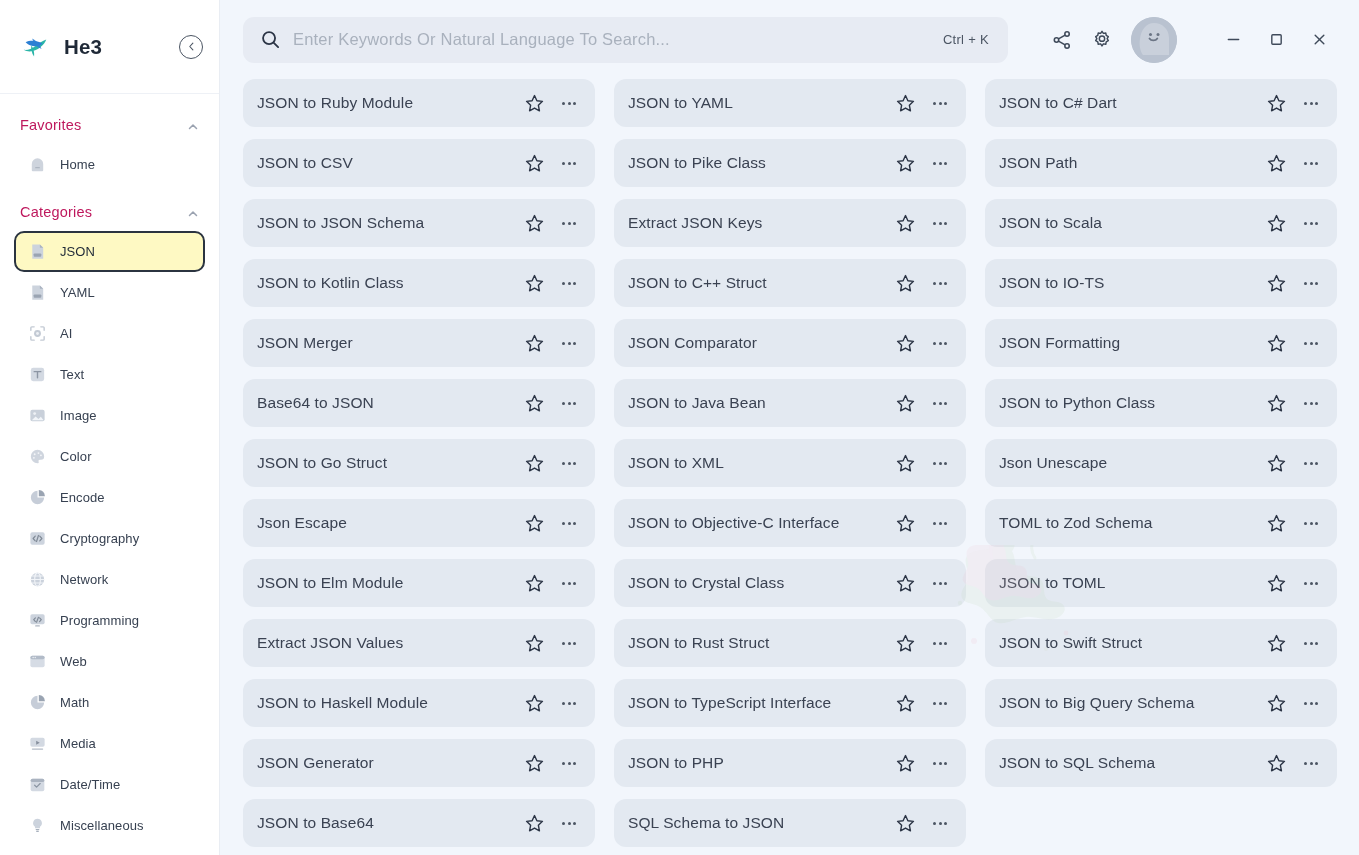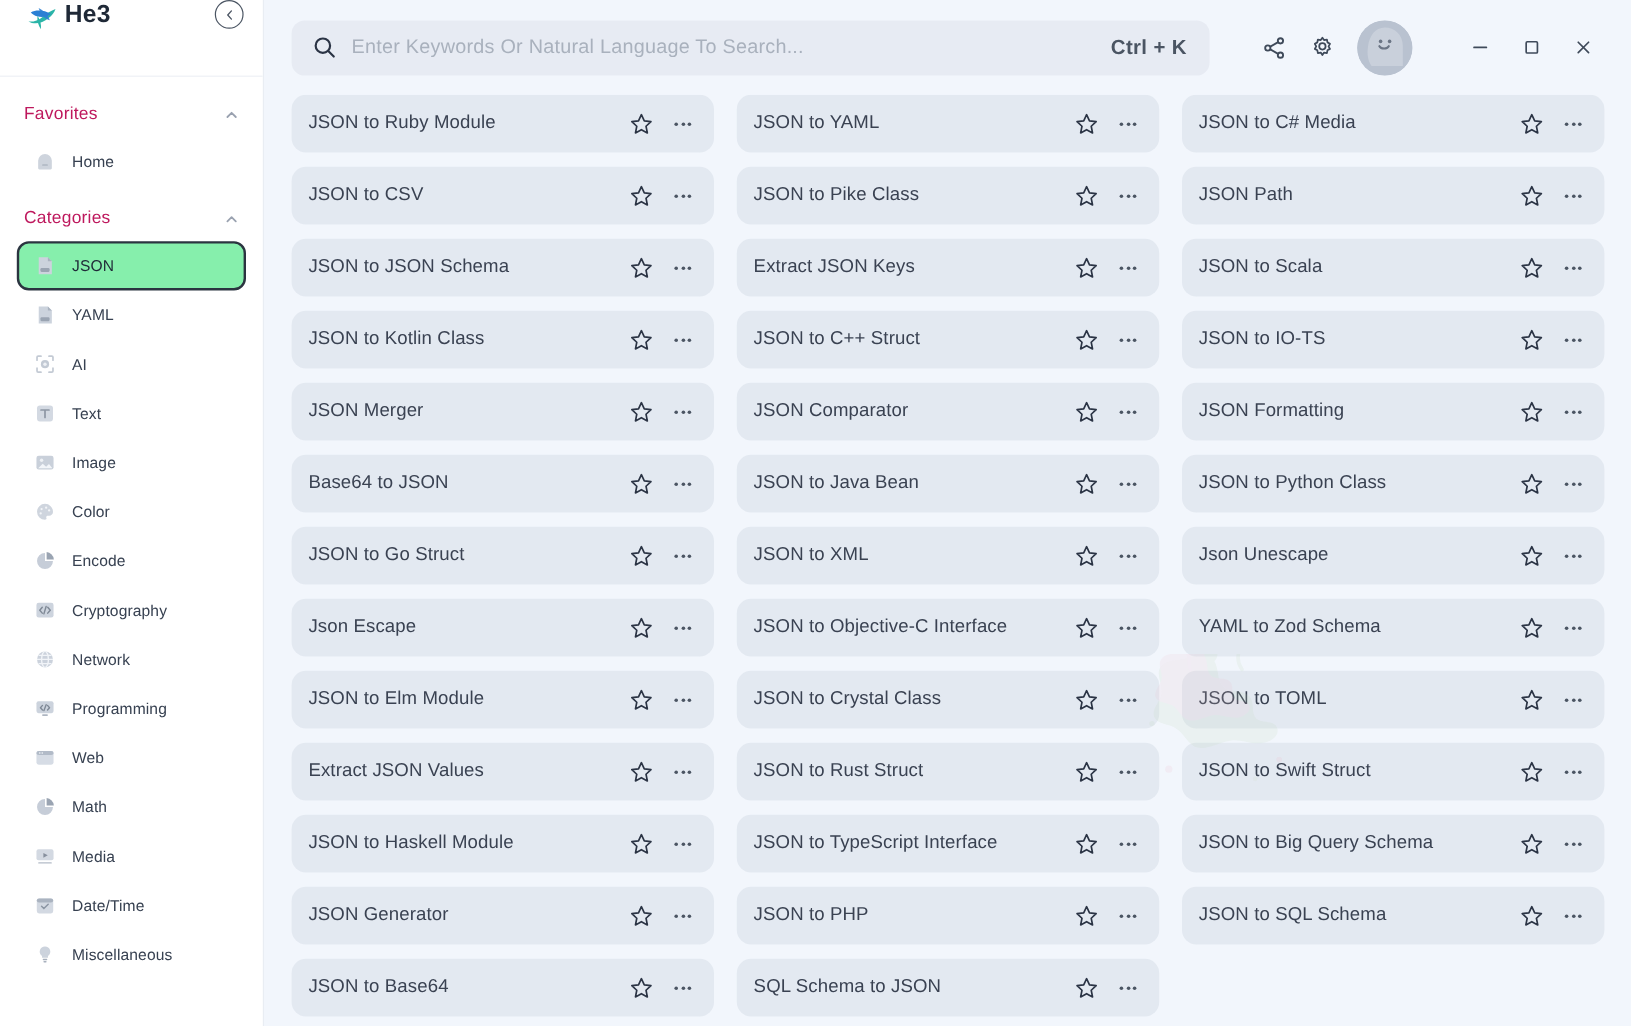--- a/index.html
+++ b/index.html
@@ -14,22 +14,22 @@
   
   .sidebar {
     width: 220px; height: 855px;
     background: #ffffff;
     border-right: 1px solid #e9edf3;
     display: flex; flex-direction: column;
     flex: 0 0 220px;
     overflow: hidden;
   }
   .brand-row {
-    height: 64px; display: flex; align-items: flex-start;
-    padding: 0 16px 0 20px; gap: 4px;
+    height: 94px; display: flex; align-items: center;
+    padding: 0 16px 0 20px; gap: 14px;
     border-bottom: 1px solid #eef1f6;
   }
   .logo-mark { width: 30px; height: 30px; flex: 0 0 30px; }
   .brand-name {
     font-size: 20.5px; font-weight: 600; color: #1f2937;
     letter-spacing: .2px; flex: 1;
   }
   .collapse-btn {
     width: 24px; height: 24px; border-radius: 50%;
     border: 1.4px solid #4b5563;
@@ -47,40 +47,40 @@
   .chev { width: 12px; height: 12px; color: #9aa2b0; cursor: pointer; }
   .nav-item {
     display: flex; align-items: center; gap: 13px;
     height: 41px; margin: 0 14px; padding: 0 12px;
     border-radius: 10px; cursor: pointer;
     border: 2px solid transparent;
   }
   .nav-item .ico { width: 19px; height: 19px; flex: 0 0 19px; display:block; }
   .nav-item .lbl { font-size: 13px; color: #374151; letter-spacing:.1px; }
   .nav-item.selected {
-    background: #86efac;
+    background: #fef9c3;
     border: 2px solid #2b3440;
   }
   .nav-item.selected .lbl { color: #1f2937; }
 
   
   .main { flex: 1; height: 855px; display: flex; flex-direction: column;
           background: #f2f6fc; position: relative; overflow: hidden; }
   .topbar {
     height: 79px; display: flex; align-items: center;
     padding: 0 18px 0 23px; gap: 29px; flex: 0 0 79px;
   }
   .searchbox {
     flex: 1; max-width: 765px; height: 46px;
     background: #e7ebf3; border-radius: 11px;
     display: flex; align-items: center; gap: 12px;
     padding: 0 19px 0 17px; cursor: text;
   }
   .search-ph { flex: 1; font-size: 16.5px; color: #a9b1bd; letter-spacing: .2px; }
-  .kbd { font-size: 17px; color: #4b5563; font-weight: 700; letter-spacing:.3px; }
+  .kbd { font-size: 13px; color: #4b5563; font-weight: 400; letter-spacing:.3px; }
   .topicons { display: flex; align-items: center; gap: 18px; margin-left: 14px; }
   .ticon { width: 22px; height: 22px; cursor: pointer; color: #3f4a5a; }
   .avatar {
     width: 46px; height: 46px; border-radius: 50%;
     background: #b9c2d0; display: flex; align-items: center; justify-content: center;
     cursor: pointer; overflow: hidden; position: relative;
   }
   .avatar svg { width: 46px; height: 46px; display:block; }
   .wincontrols { display: flex; align-items: center; gap: 13px; margin-left: 12px; }
   .wbtn {
@@ -423,21 +423,21 @@
             <span class="star"><svg viewBox="0 0 24 24" width="21" height="21" aria-hidden="true">
                 <path d="M12 2.9l2.75 5.9 6.35.75-4.7 4.4 1.25 6.35L12 17.2l-5.65 3.1L7.6 13.95 2.9 9.55l6.35-.75Z" fill="none" stroke="#2b3445" stroke-width="1.6" stroke-linejoin="round"></path>
               </svg></span>
             <span class="dots">
               <i></i>
               <i></i>
               <i></i>
             </span>
           </div>
           <div class="card">
-            <span class="name">JSON to C# Media</span>
+            <span class="name">JSON to C# Dart</span>
             <span class="star"><svg viewBox="0 0 24 24" width="21" height="21" aria-hidden="true">
                 <path d="M12 2.9l2.75 5.9 6.35.75-4.7 4.4 1.25 6.35L12 17.2l-5.65 3.1L7.6 13.95 2.9 9.55l6.35-.75Z" fill="none" stroke="#2b3445" stroke-width="1.6" stroke-linejoin="round"></path>
               </svg></span>
             <span class="dots">
               <i></i>
               <i></i>
               <i></i>
             </span>
           </div>
           <div class="card">
@@ -654,21 +654,21 @@
             <span class="star"><svg viewBox="0 0 24 24" width="21" height="21" aria-hidden="true">
                 <path d="M12 2.9l2.75 5.9 6.35.75-4.7 4.4 1.25 6.35L12 17.2l-5.65 3.1L7.6 13.95 2.9 9.55l6.35-.75Z" fill="none" stroke="#2b3445" stroke-width="1.6" stroke-linejoin="round"></path>
               </svg></span>
             <span class="dots">
               <i></i>
               <i></i>
               <i></i>
             </span>
           </div>
           <div class="card">
-            <span class="name">YAML to Zod Schema</span>
+            <span class="name">TOML to Zod Schema</span>
             <span class="star"><svg viewBox="0 0 24 24" width="21" height="21" aria-hidden="true">
                 <path d="M12 2.9l2.75 5.9 6.35.75-4.7 4.4 1.25 6.35L12 17.2l-5.65 3.1L7.6 13.95 2.9 9.55l6.35-.75Z" fill="none" stroke="#2b3445" stroke-width="1.6" stroke-linejoin="round"></path>
               </svg></span>
             <span class="dots">
               <i></i>
               <i></i>
               <i></i>
             </span>
           </div>
           <div class="card">

